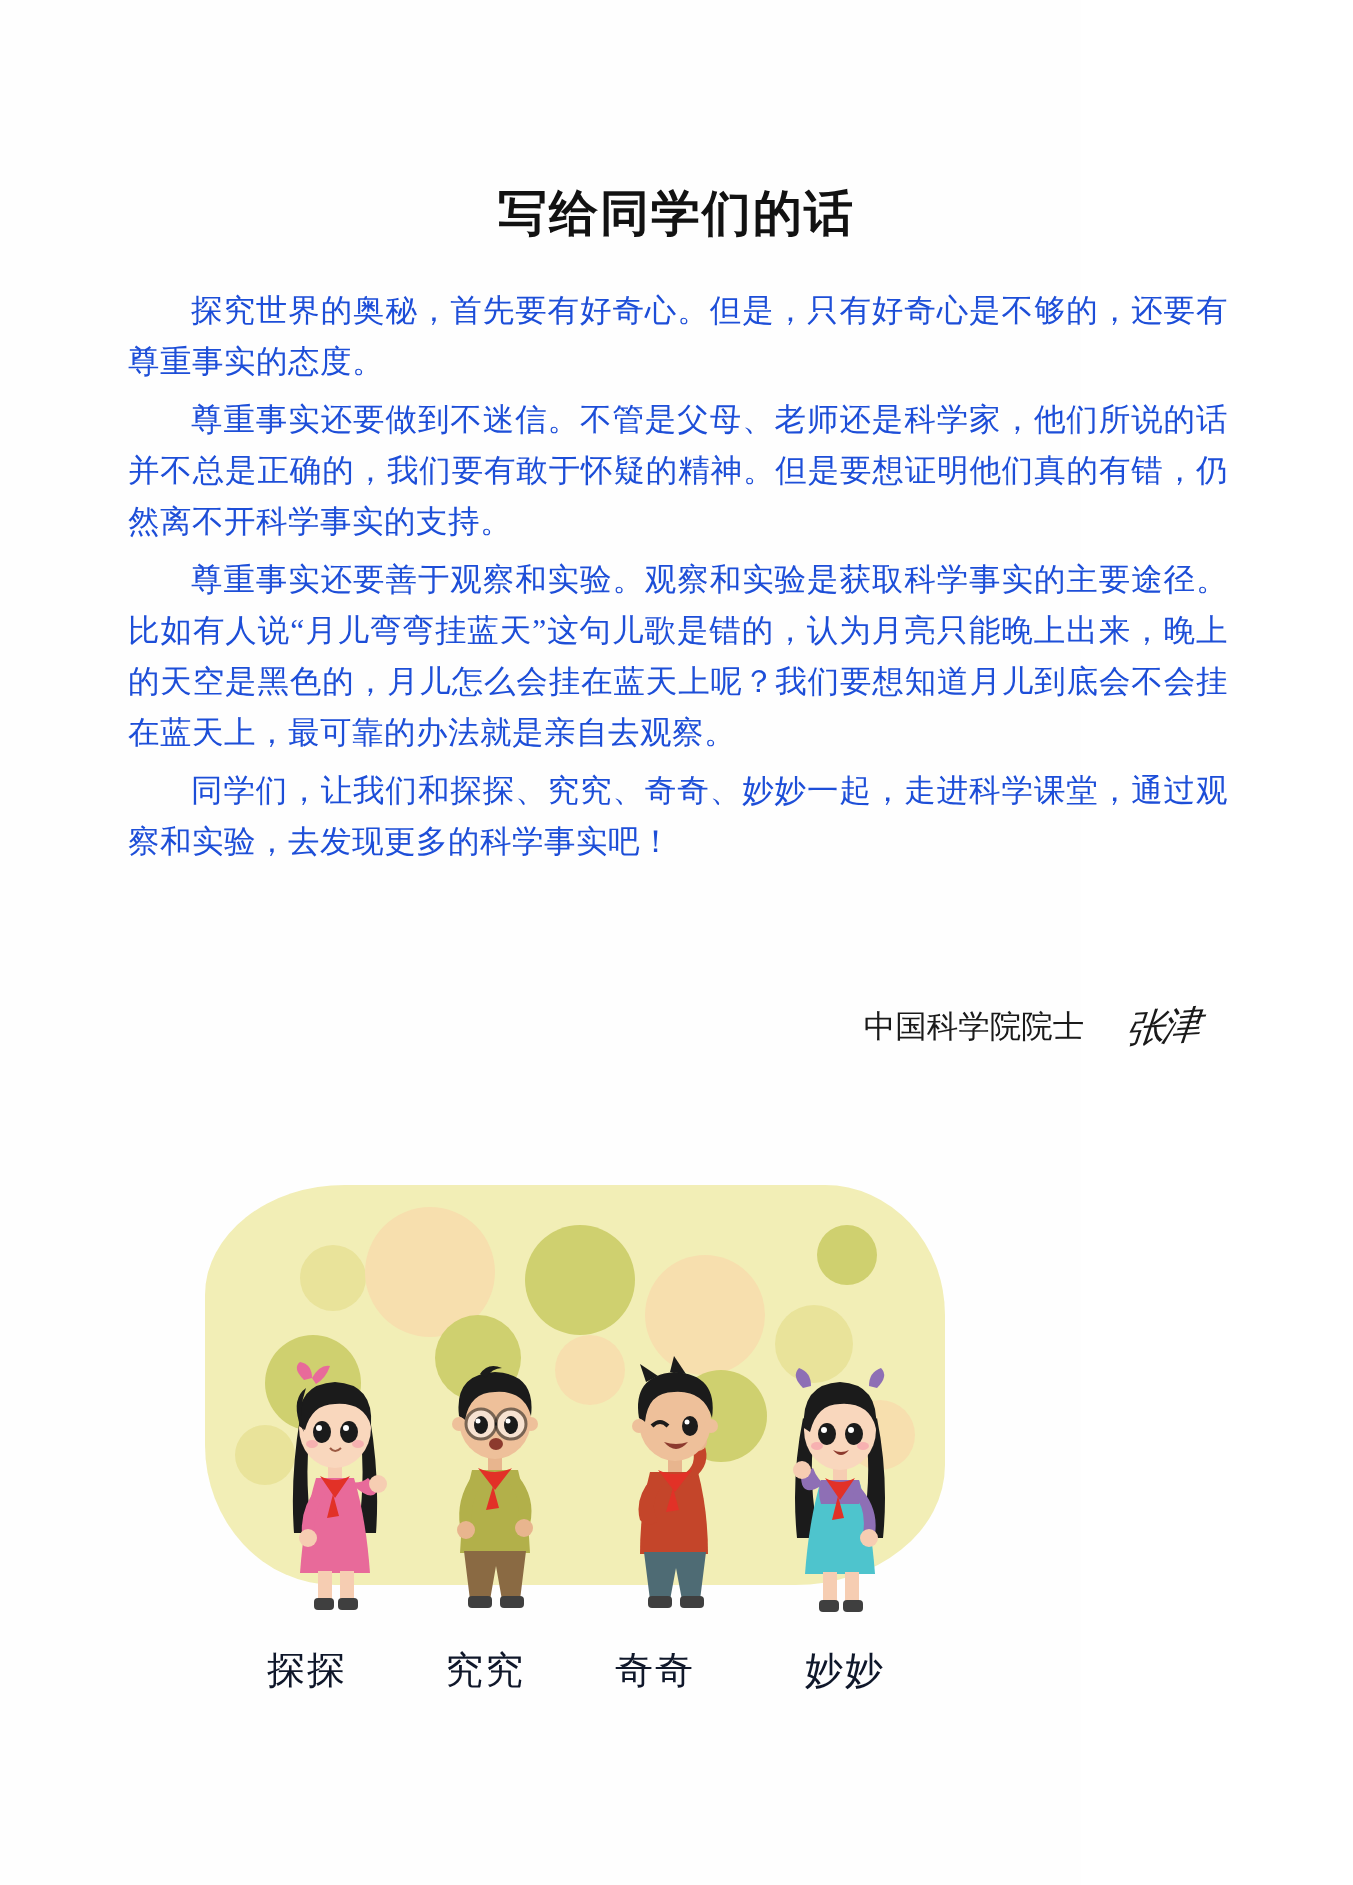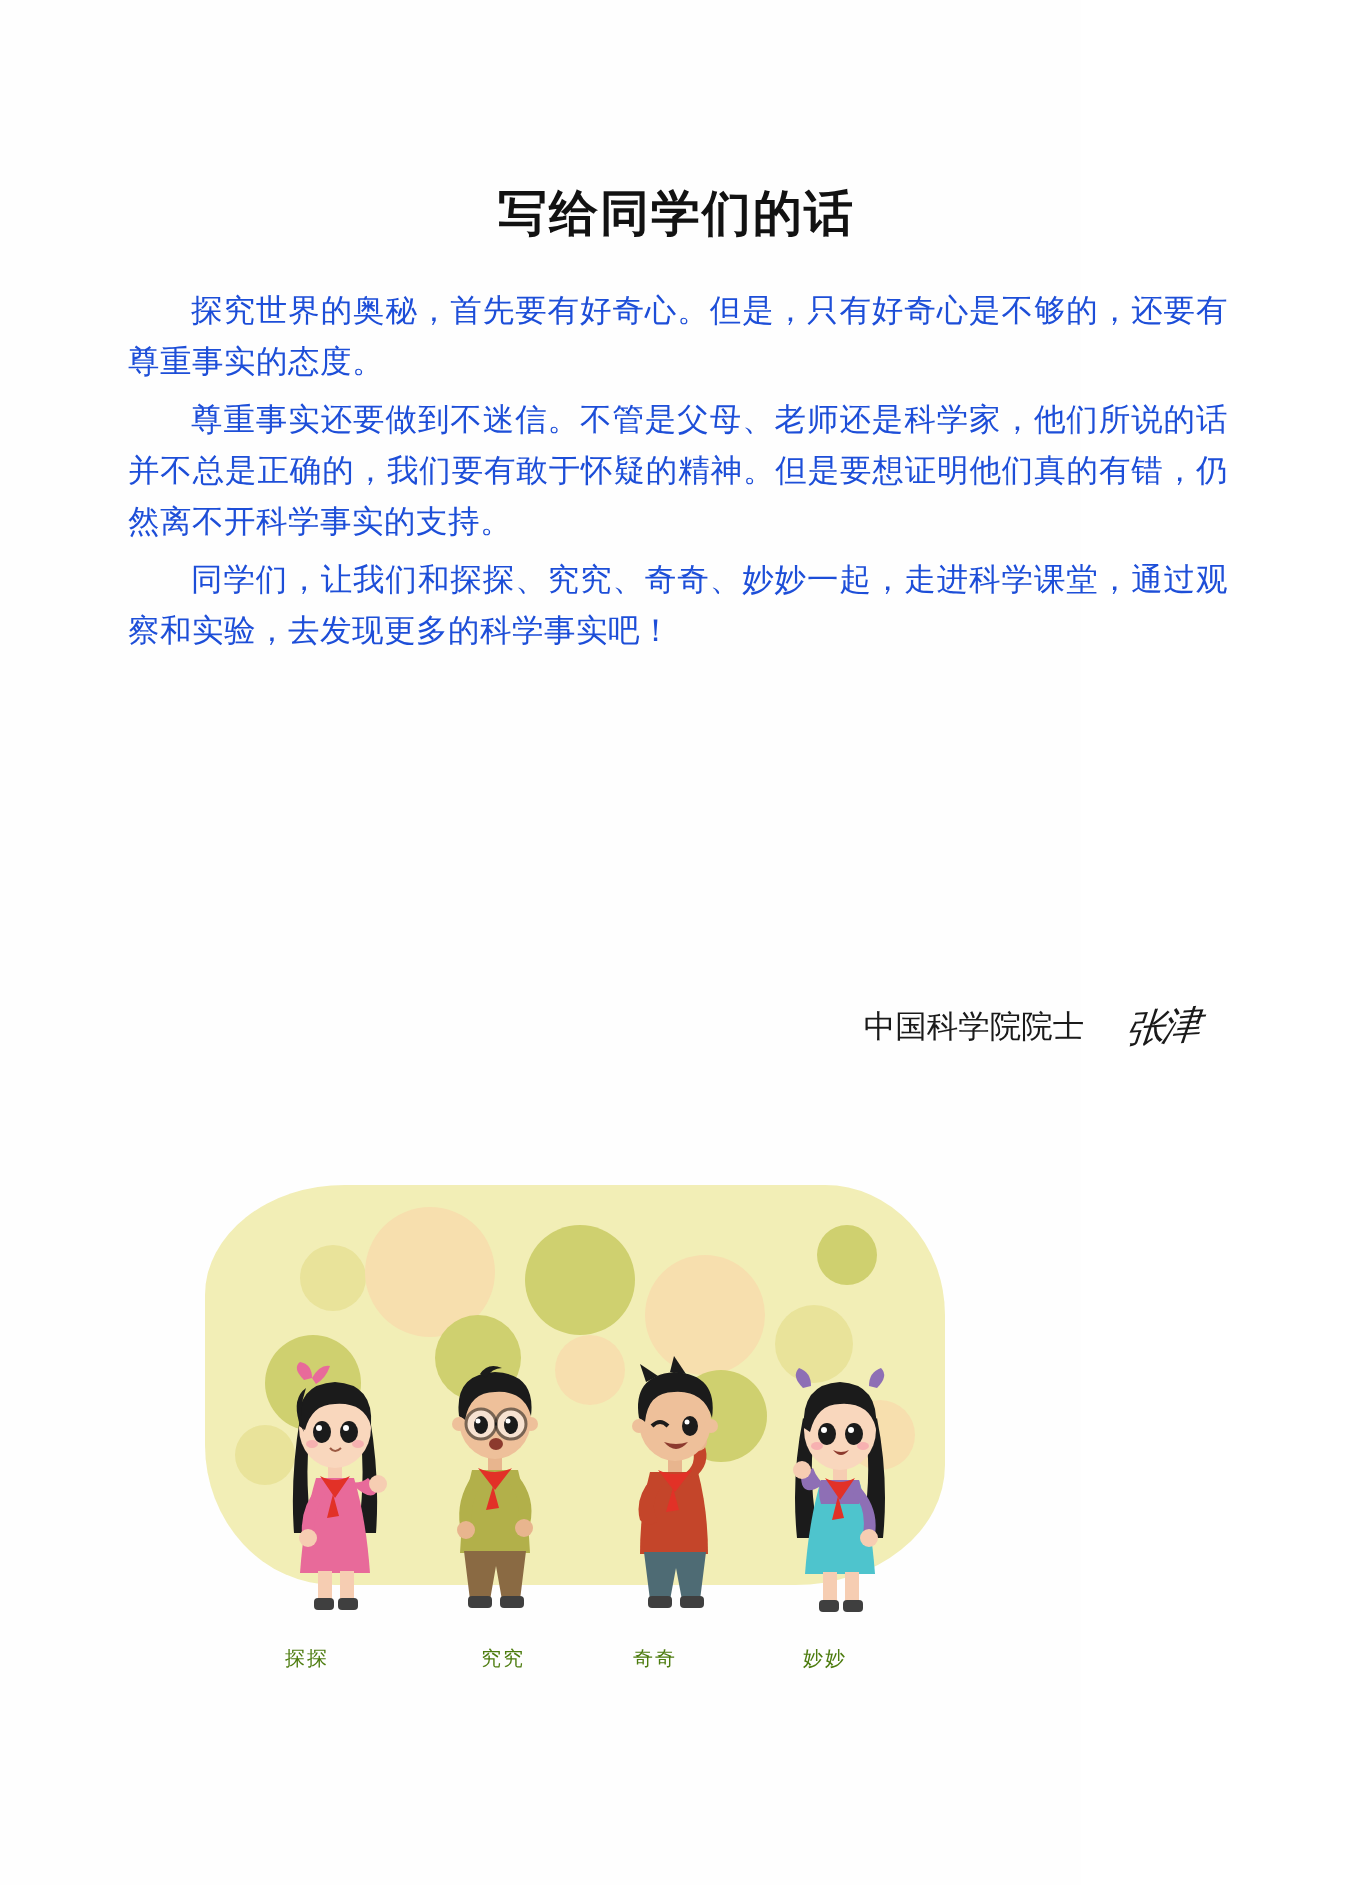--- a/index.html
+++ b/index.html
@@ -115,40 +115,41 @@
 
   .names {
     position: absolute;
     left: 205px;
     top: 1645px;
     width: 740px;
     height: 40px;
   }
   .name {
     position: absolute;
-    font-size: 20px;
+    font-size: 38px;
     letter-spacing: 2px;
-    color: #4d7c0f;
+    color: #0f172a;
     font-family: Liberation Mono, monospace;
   }
   .n0 { left: 42px;  width: 120px; text-align: center; }
   .n1 { left: 200px; width: 120px; text-align: right; }
   .n2 { left: 390px; width: 120px; text-align: center; }
-  .n3 { left: 560px; width: 120px; text-align: center; }
+  .n3 { left: 560px; width: 120px; text-align: right; }
 </style>
 </head>
 <body>
 
 <div class="page">
 
   <h1 class="title">写给同学们的话</h1>
 
   <div class="body-text">
     <p class="para">探究世界的奥秘，首先要有好奇心。但是，只有好奇心是不够的，还要有尊重事实的态度。</p>
     <p class="para">尊重事实还要做到不迷信。不管是父母、老师还是科学家，他们所说的话并不总是正确的，我们要有敢于怀疑的精神。但是要想证明他们真的有错，仍然离不开科学事实的支持。</p>
+    <p class="para">尊重事实还要善于观察和实验。观察和实验是获取科学事实的主要途径。比如有人说“月儿弯弯挂蓝天”这句儿歌是错的，认为月亮只能晚上出来，晚上的天空是黑色的，月儿怎么会挂在蓝天上呢？我们要想知道月儿到底会不会挂在蓝天上，最可靠的办法就是亲自去观察。</p>
     <p class="para">同学们，让我们和探探、究究、奇奇、妙妙一起，走进科学课堂，通过观察和实验，去发现更多的科学事实吧！</p>
   </div>
 
   <div class="sign-row">
     <span class="sign-label">中国科学院院士</span>
     <span class="sign-name">张津</span>
   </div>
 
   <div class="illus">
     <div class="blob"></div>

